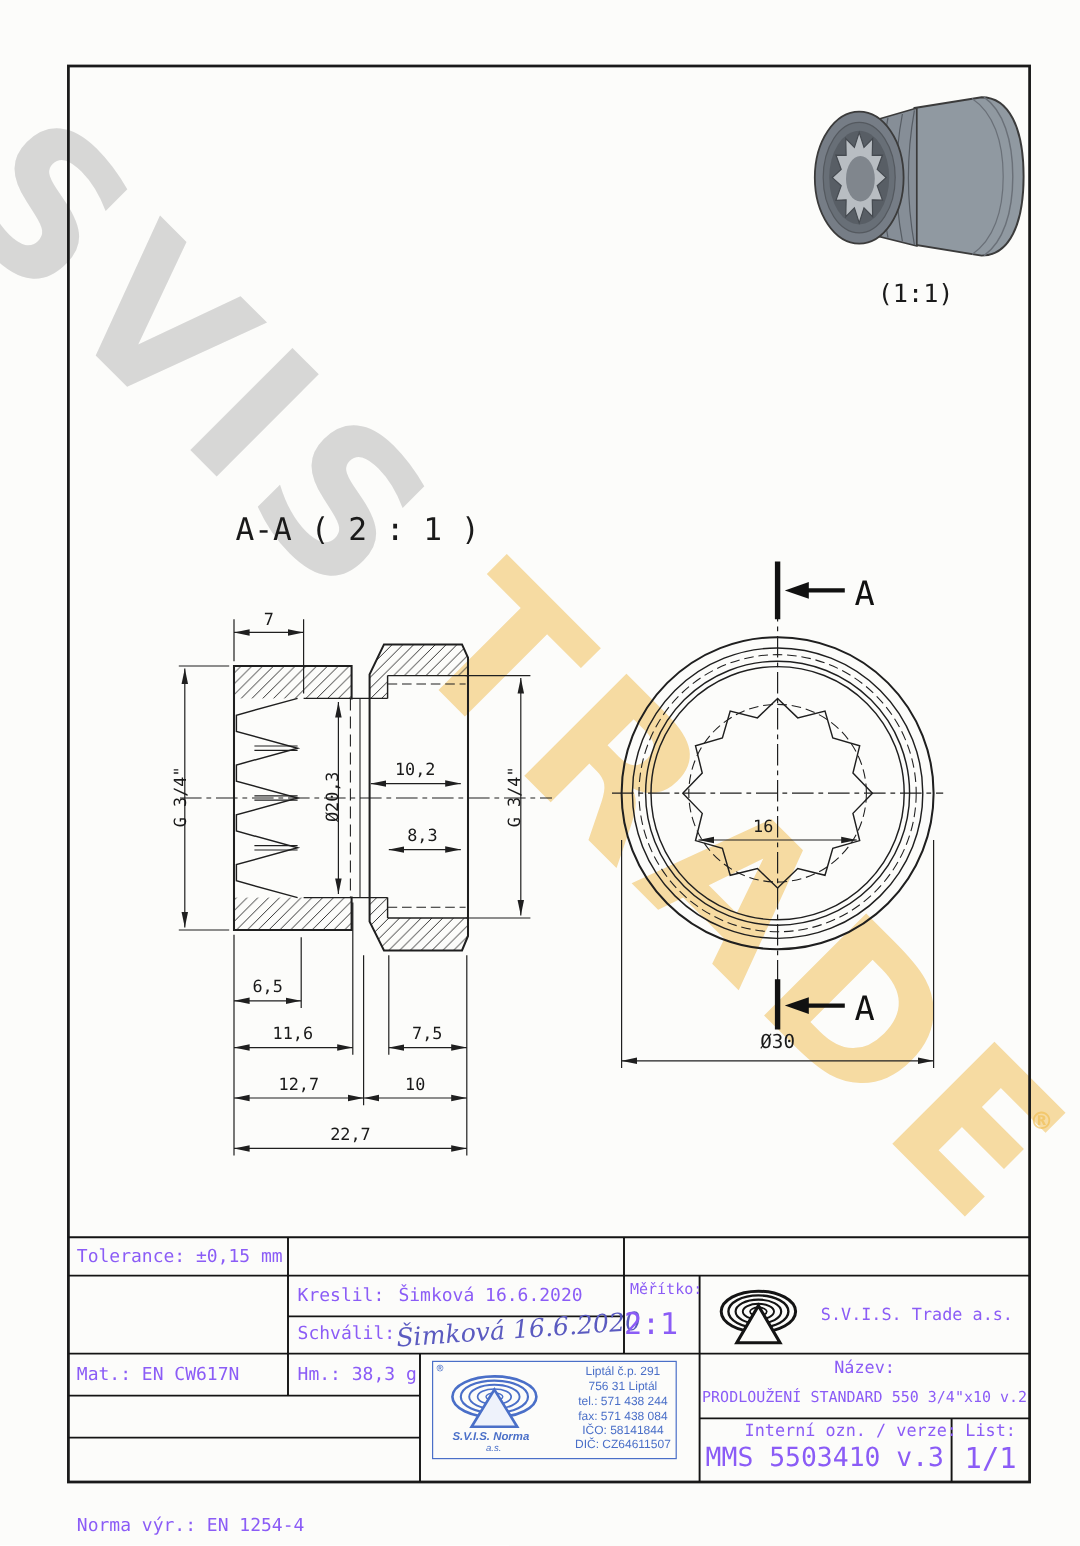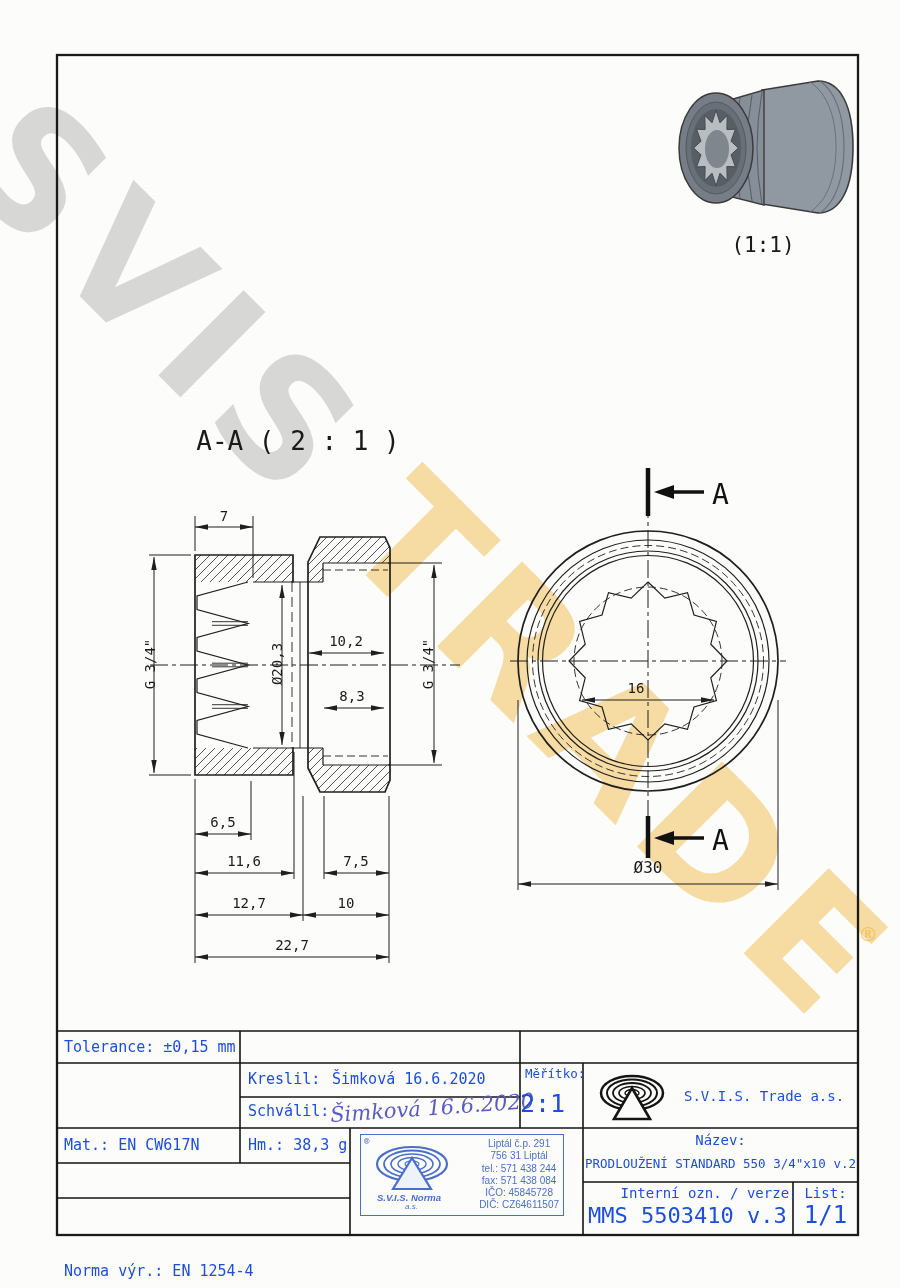--- a/index.html
+++ b/index.html
@@ -19,21 +19,21 @@
   .thin{stroke:#1f1f1f;stroke-width:.9;fill:none}
   .dim{stroke:#1f1f1f;stroke-width:1;fill:none}
   .cl{stroke:#1f1f1f;stroke-width:1;fill:none;stroke-dasharray:18 4 4 4}
   .hd{stroke:#1f1f1f;stroke-width:.9;fill:none;stroke-dasharray:10 5}
   .hd2{stroke:#1f1f1f;stroke-width:.9;fill:none;stroke-dasharray:8 4}
   .tb{stroke:#141414;stroke-width:1.6;fill:none}
   .dimtext{font-family:"DejaVu Sans Mono",monospace;font-size:14px;fill:#1a1a1a}
   .bigtext{font-family:"DejaVu Sans Mono",monospace;font-size:26px;fill:#1a1a1a}
   .atext{font-family:"DejaVu Sans Mono",monospace;font-size:28px;fill:#111}
   
-  .t{position:absolute;z-index:3;white-space:nowrap;font-size:15px;line-height:1.1;color:#1d4ed8}
+  .t{position:absolute;z-index:3;white-space:nowrap;font-size:15px;line-height:1.1;color:#8b5cf6}
   .tc{text-align:center}
   .sig{position:absolute;z-index:3;font-family:"DejaVu Serif",serif;font-style:italic;
        font-size:21px;color:#5b5bc0;transform:rotate(-4deg);white-space:nowrap}
   .logo{position:absolute;z-index:3}
   .stamp{position:absolute;left:360px;top:1134px;width:202px;height:80px;z-index:3;
          border:1.5px solid #4a6fc8;color:#4a6fc8;background:rgba(255,255,255,.15)}
   .stamp .reg{position:absolute;left:3px;top:1px;font-size:9px}
   .stamp .addr{position:absolute;right:4px;top:3px;text-align:center;font-size:10px;line-height:1.23;
                font-family:"Liberation Sans",sans-serif}
   .stamp .co{position:absolute;left:16px;top:57px;font-size:9.5px;font-style:italic;font-weight:700;
@@ -222,18 +222,18 @@
       </g>
       <path d="M39,13 L58,44 L20,44 Z" fill="#eef2fb" stroke="#4a6fc8" stroke-width="2.2"></path>
     </svg>
     <div class="co">S.V.I.S. Norma</div>
     <div class="as">a.s.</div>
     <div class="addr">
       <div>Liptál č.p. 291</div>
       <div>756 31 Liptál</div>
       <div>tel.: 571 438 244</div>
       <div>fax: 571 438 084</div>
-      <div>IČO: 45845728</div>
+      <div>IČO: 58141844</div>
       <div>DIČ: CZ64611507</div>
     </div>
   </div>
 
 </div>
 
 </body></html>

